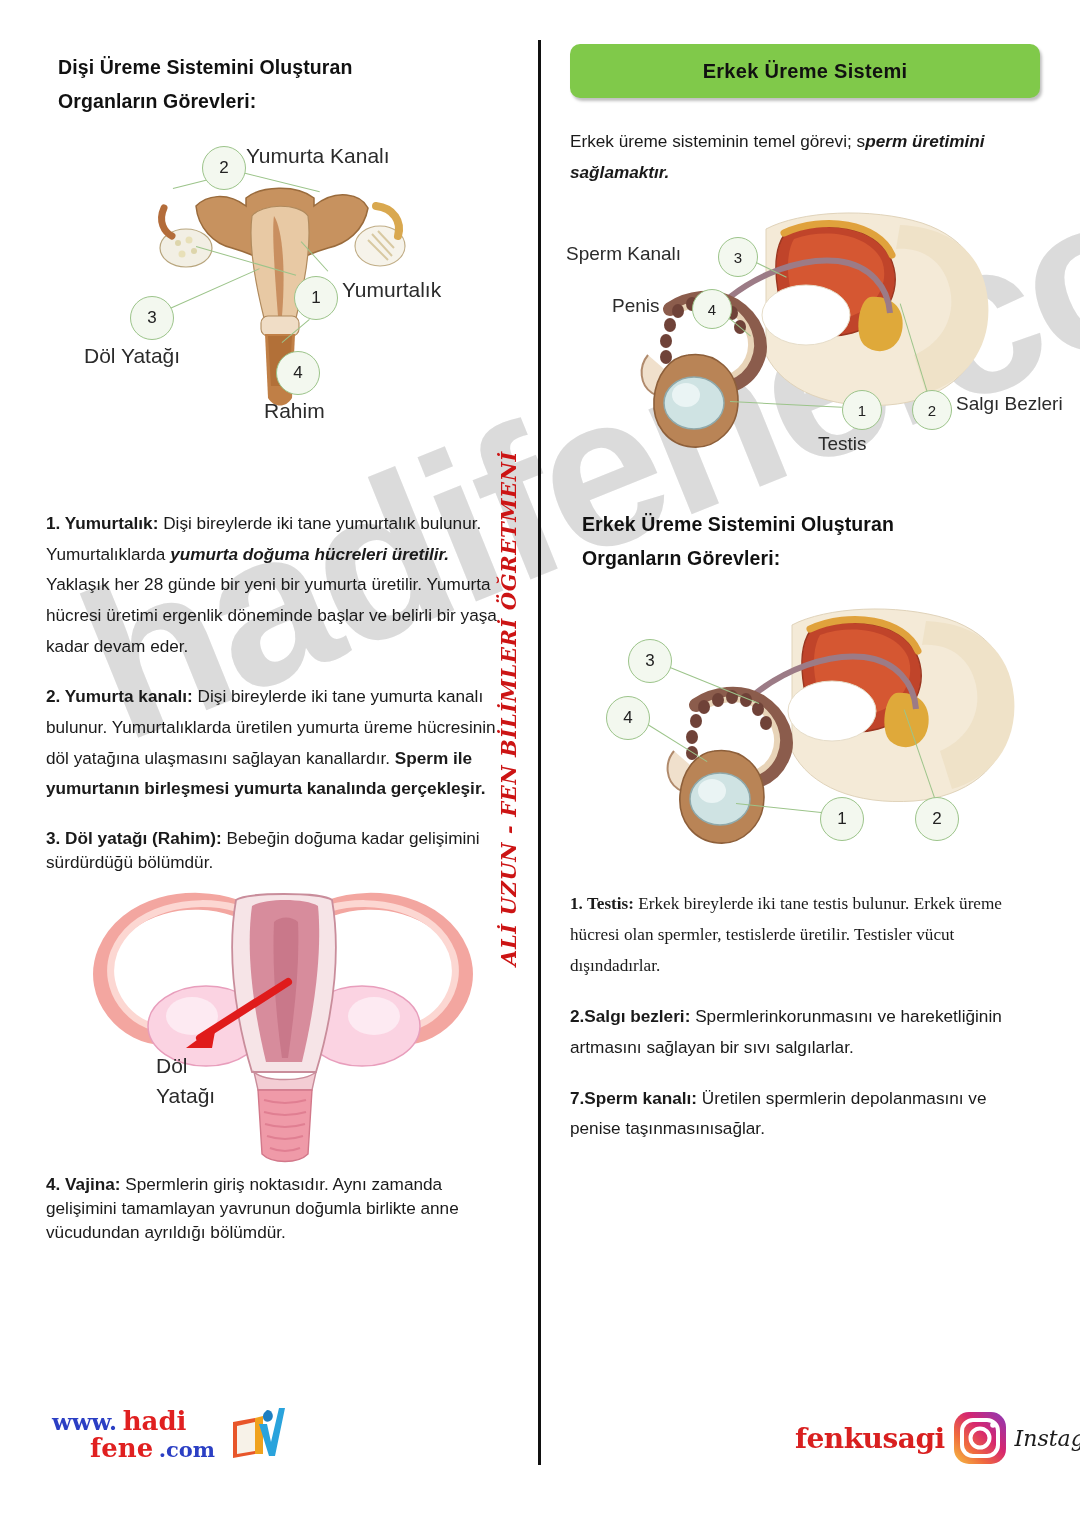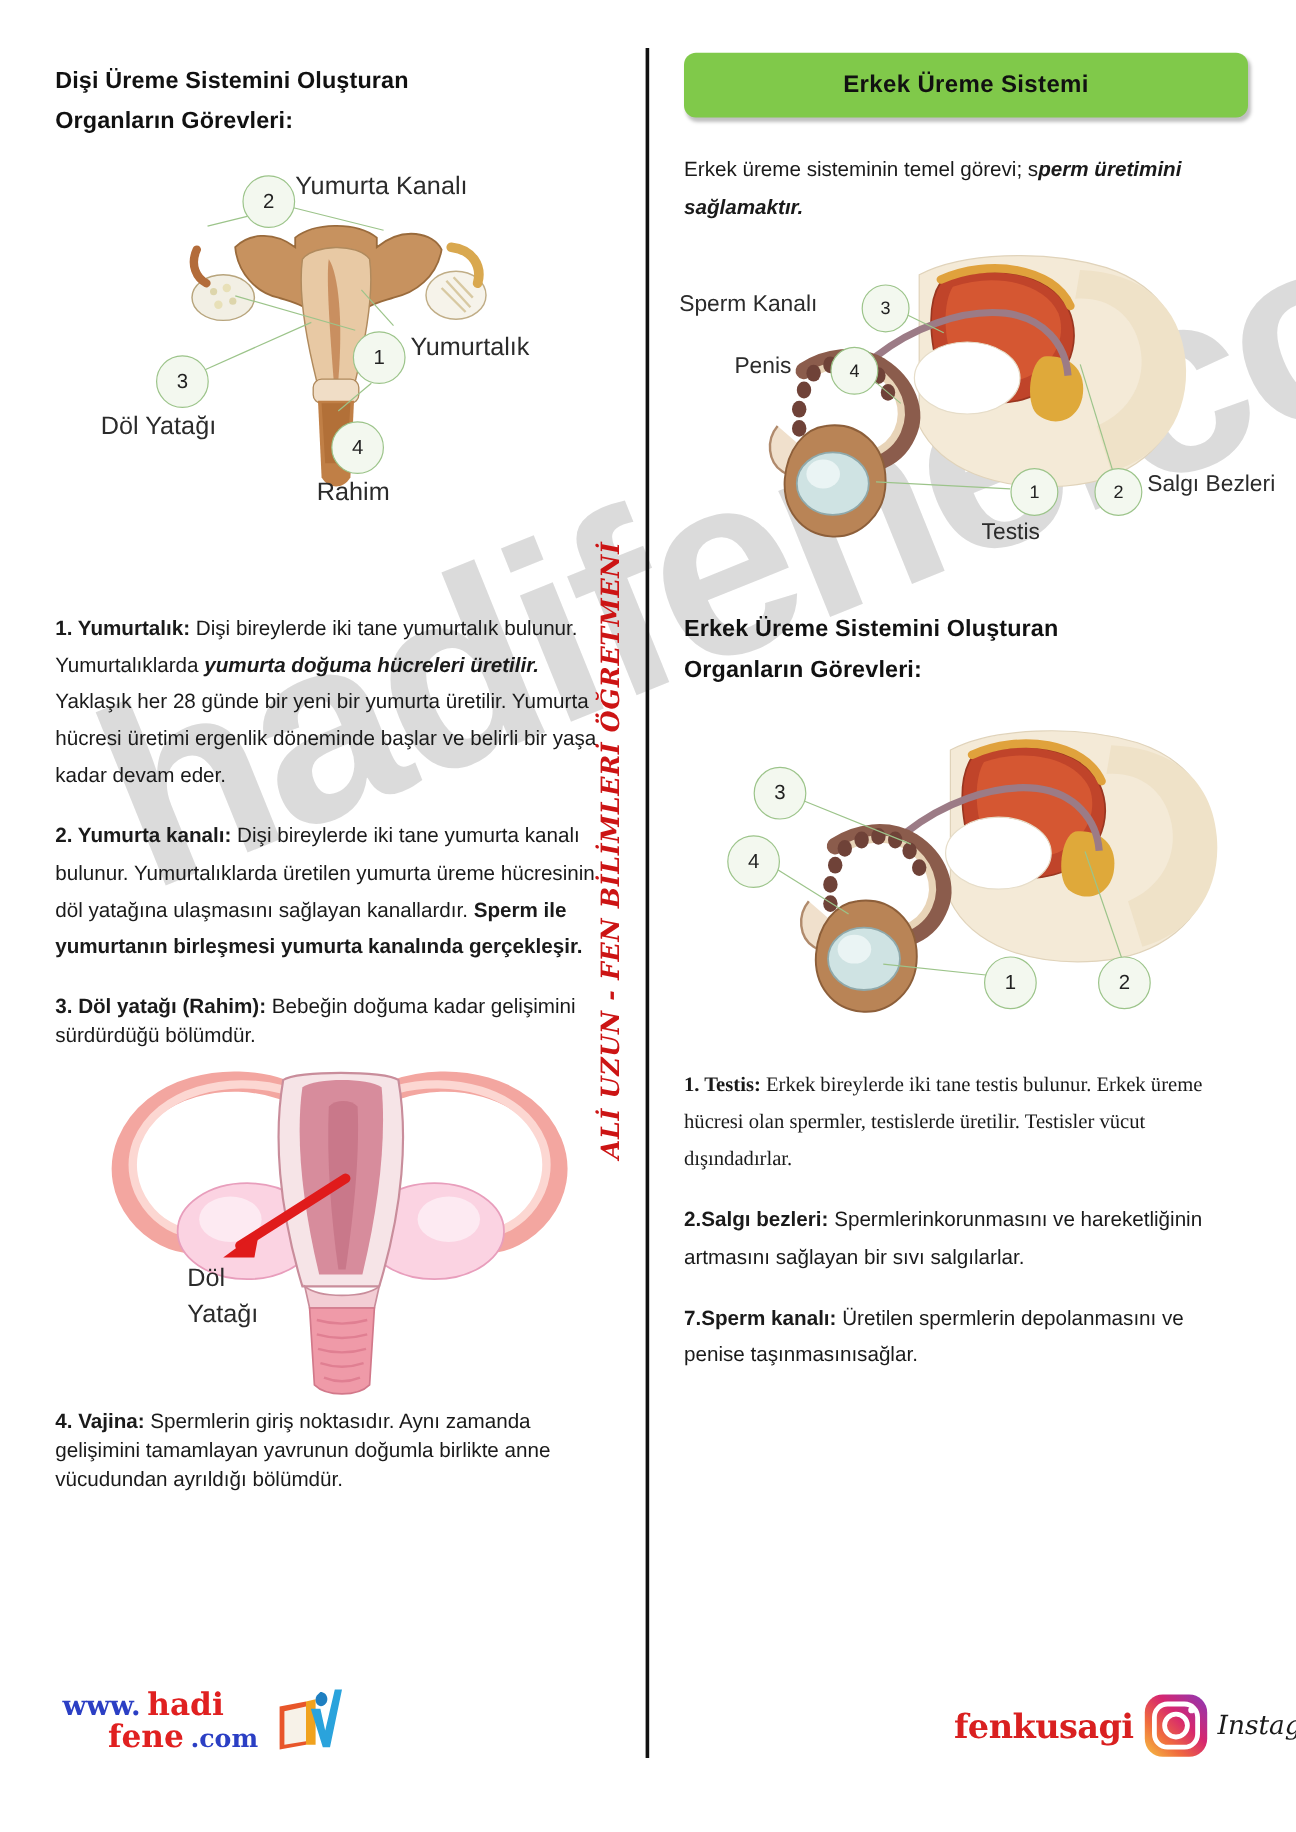--- a/index.html
+++ b/index.html
@@ -38,21 +38,21 @@
   .vert-text span{
     display:block;
     color:#cc1414;font-weight:bold;font-size:21px;letter-spacing:.6px;
     font-family:"DejaVu Serif",serif;font-style:italic;
     transform:translate(-430px,0) rotate(0deg);
     white-space:nowrap;text-align:left;
   }
 
   
   h2.sec-title{
-    margin:0;font-size:19.5px;font-weight:bold;line-height:1.75;
+    margin:12px;font-size:19.5px;font-weight:bold;line-height:1.75;
     letter-spacing:.1px;color:#111;
   }
   .green-banner{
     background:#80c94a;border-radius:10px;
     height:54px;line-height:54px;text-align:center;
     font-size:20px;font-weight:bold;color:#111;letter-spacing:.3px;
     box-shadow:2px 3px 3px rgba(0,0,0,.25);
   }
   p.body{
     margin:0;font-size:17.2px;line-height:1.78;color:#1a1a1a;

